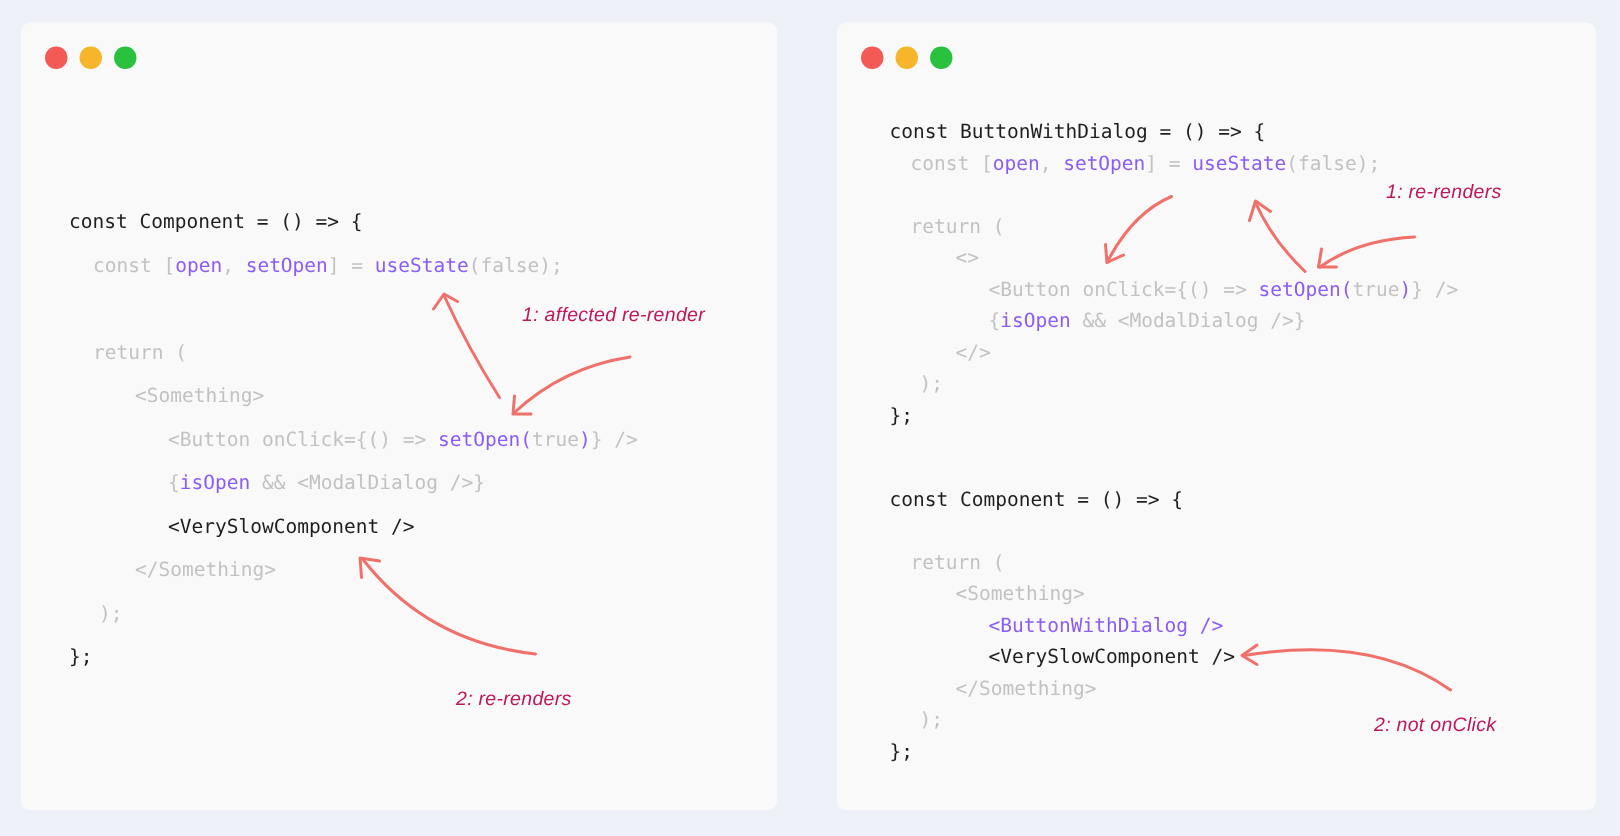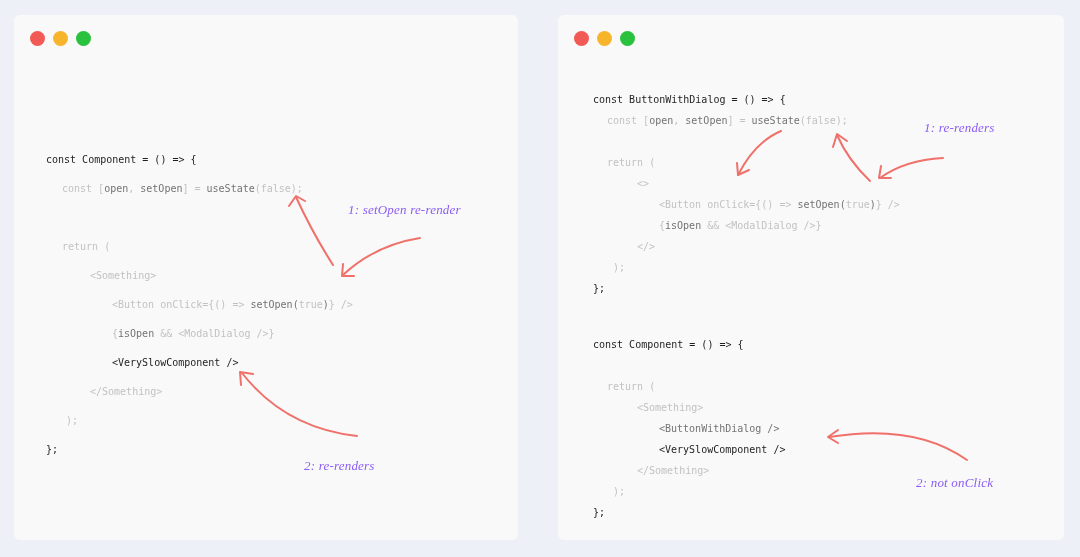--- a/index.html
+++ b/index.html
@@ -13,34 +13,33 @@
     position: absolute;
     background: #f9f9f9;
     border-radius: 6px;
   }
   #panel-left { left: 14px; top: 15px; width: 504px; height: 525px; }
   #panel-right { left: 558px; top: 15px; width: 506px; height: 525px; }
   .dots { position: absolute; left: 16px; top: 16px; display: flex; gap: 8px; }
   .dot { width: 15px; height: 15px; border-radius: 50%; }
   .code-line {
     position: absolute;
-    font-size: 10px;
+    font-size: 13px;
     white-space: pre;
     line-height: 16px;
     color: #c2c2c2;
-    margin-top: 11px;
   }
   .dark { color: #1e1e1e; }
-  .hl { color: #737373; }
+  .hl { color: #8b5cf6; }
   .note {
     position: absolute;
-    font-family: Liberation Serif, serif;
+    font-family: Liberation Sans, sans-serif;
     font-size: 13px;
     font-style: italic;
-    color: #8b5cf6;
+    color: #be185d;
     white-space: pre;
     letter-spacing: 0.2px;
   }
   svg.arrows { position: absolute; left: 0; top: 0; pointer-events: none; }
 </style>
 </head>
 <body>
 
 <div class="panel" id="panel-left">
   <div class="dots">
@@ -54,21 +53,21 @@
 <div class="code-line" style="left:62px; top:170px;"><span>const [</span><span class="hl">open</span><span>, </span><span class="hl">setOpen</span><span>] = </span><span class="hl">useState</span><span>(false);</span></div>
 <div class="code-line" style="left:62px; top:228px;">return (</div>
 <div class="code-line" style="left:90px; top:257px;">&lt;Something&gt;</div>
 <div class="code-line" style="left:112px; top:286px;"><span>&lt;Button onClick={() =&gt; </span><span class="hl">setOpen(</span><span>true</span><span class="hl">)</span><span>} /&gt;</span></div>
 <div class="code-line" style="left:112px; top:315px;"><span>{</span><span class="hl">isOpen</span><span> &amp;&amp; &lt;ModalDialog /&gt;}</span></div>
 <div class="code-line dark" style="left:112px; top:344px;">&lt;VerySlowComponent /&gt;</div>
 <div class="code-line" style="left:90px; top:373px;">&lt;/Something&gt;</div>
 <div class="code-line" style="left:66px; top:402px;">);</div>
 <div class="code-line dark" style="left:46px; top:431px;">};</div>
 
-<div class="note" style="left:348px; top:202px;">1: setOpen re-render</div>
+<div class="note" style="left:348px; top:202px;">1: affected re-render</div>
 <div class="note" style="left:304px; top:458px;">2: re-renders</div>
 
 <div class="panel" id="panel-right">
   <div class="dots">
     <div class="dot" style="background:#f25a55"></div>
     <div class="dot" style="background:#f7b52c"></div>
     <div class="dot" style="background:#2ac13f"></div>
   </div>
 </div>
 

